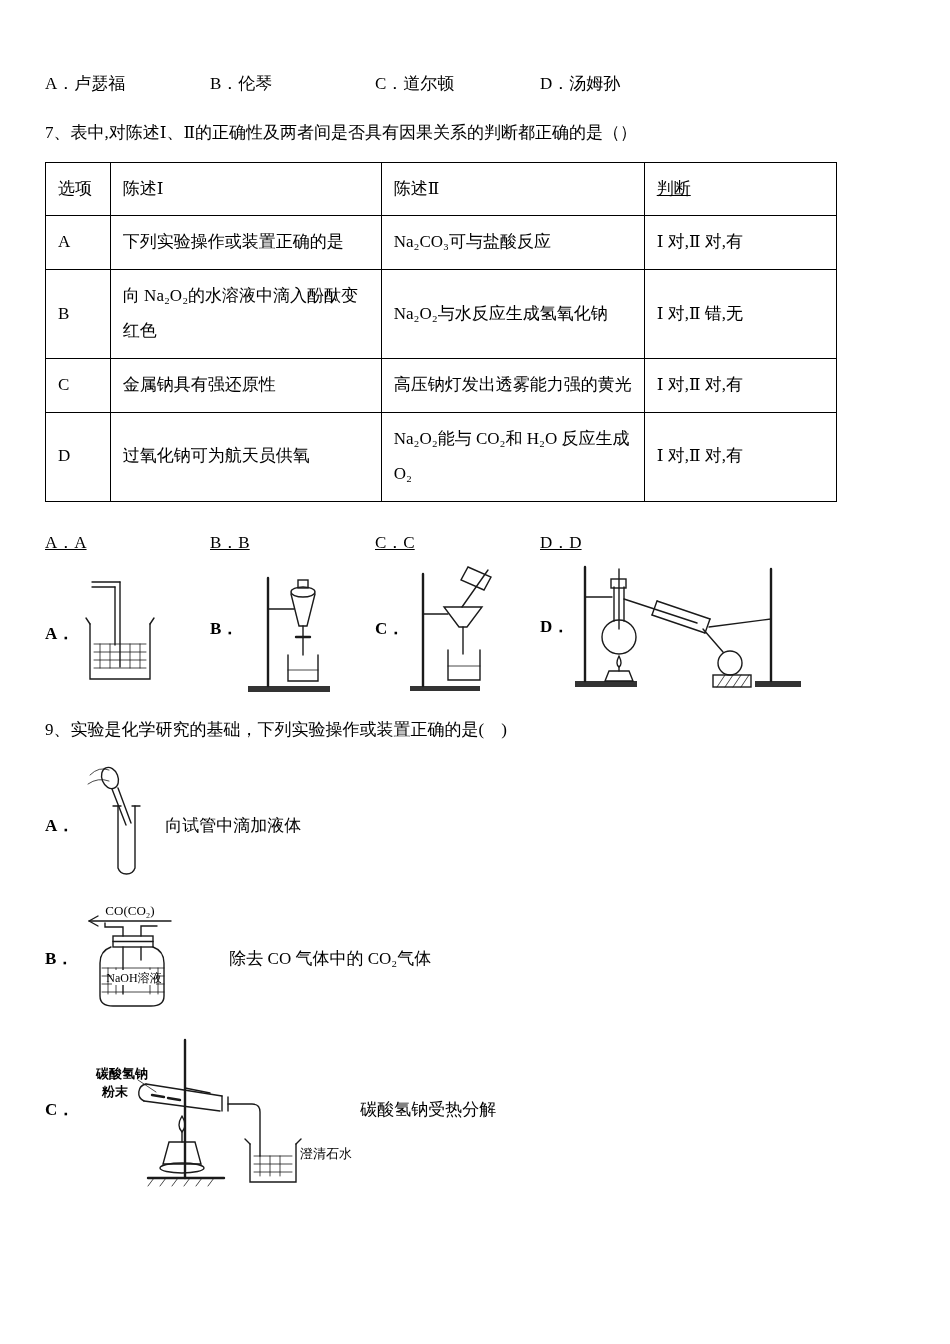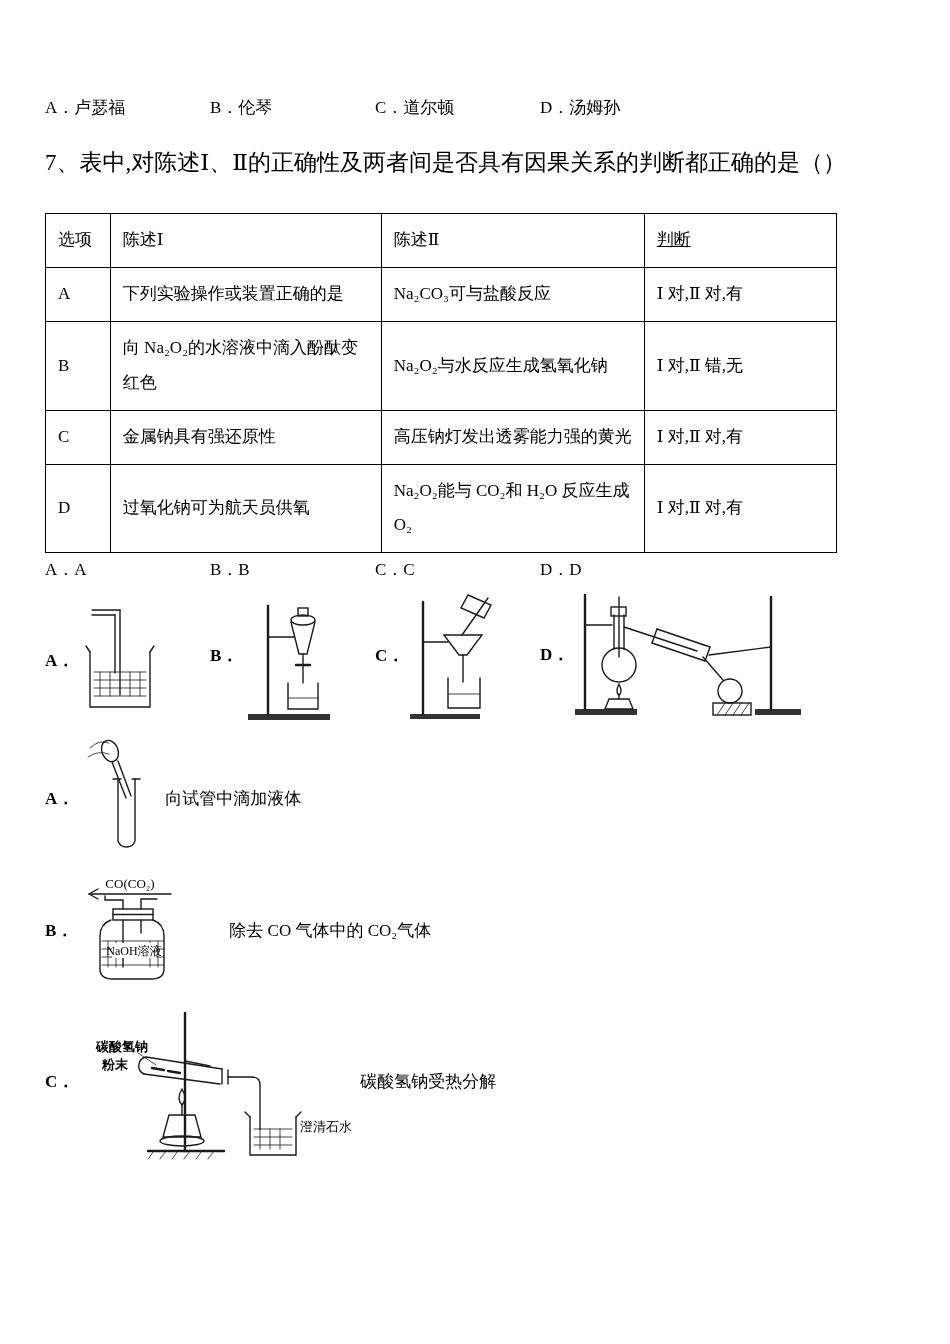--- a/index.html
+++ b/index.html
@@ -6,56 +6,56 @@
   html, body { background: #ffffff; }
   body {
     font-family: "Liberation Serif", "DejaVu Serif", serif;
     color: #000;
   }
   .page {
     position: relative;
     width: 950px;
     height: 1344px;
     background: #fff;
-    padding: 95px 78px 0 45px;
+    padding: 71px 78px 0 45px;
     overflow: hidden;
   }
   .opt-row {
     display: flex;
     font-size: 17px;
     line-height: 1.5;
   }
   .opt-row .opt { width: 165px; }
   .opt-row .opt:last-child { width: auto; }
   .stem {
-    font-size: 23px;
+    font-size: 17px;
     line-height: 2.3;
     margin-top: 16px;
     text-align: justify;
   }
   .stem b { font-weight: bold; }
   table.judge {
-    margin-top: 24px;
+    margin-top: 10px;
     border-collapse: collapse;
     width: 792px;
     font-size: 17px;
   }
   table.judge th, table.judge td {
     border: 1px solid #000;
     font-weight: normal;
     text-align: left;
     vertical-align: middle;
     padding: 9px 12px;
     line-height: 2.05;
   }
   .col-opt   { width: 65px; }
   .col-s1    { width: 272px; }
   .col-s2    { width: 264px; }
   .col-judge { width: 193px; text-decoration: underline; }
-  .answers { margin-top: 4px; }
+  .answers { margin-top: 28px; text-decoration: underline; }
   .q8-row {
     margin-top: 4px;
     display: flex;
     align-items: flex-end;
   }
   .q8-opt {
     display: flex;
     align-items: center;
     gap: 4px;
   }
@@ -215,20 +215,21 @@
           <line x1="198" y1="60" x2="136" y2="68"></line>
           <path d="M46 97 q-4 8 0 11 q4 -3 0 -11"></path>
           <line x1="46" y1="108" x2="46" y2="112"></line>
           <path d="M36 112 h20 l4 10 h-28 z"></path>
         </g>
       </svg>
     </div>
 
   </div>
 
+  <p class="stem">9、实验是化学研究的基础，下列实验操作或装置正确的是(　)</p>
 
   <div class="q9-block">
     <span class="opt-label">A．</span>
     <svg width="75" height="125" viewBox="0 0 75 125">
       <g class="diag">
         <path class="thin" d="M8 12 q9 -9 19 -5"></path>
         <path class="thin" d="M6 21 q10 -7 21 -3"></path>
         <ellipse cx="28" cy="15" rx="8" ry="11" transform="rotate(-22 28 15)"></ellipse>
         <line x1="30" y1="26" x2="44" y2="62"></line>
         <line x1="36" y1="25" x2="49" y2="60"></line>

